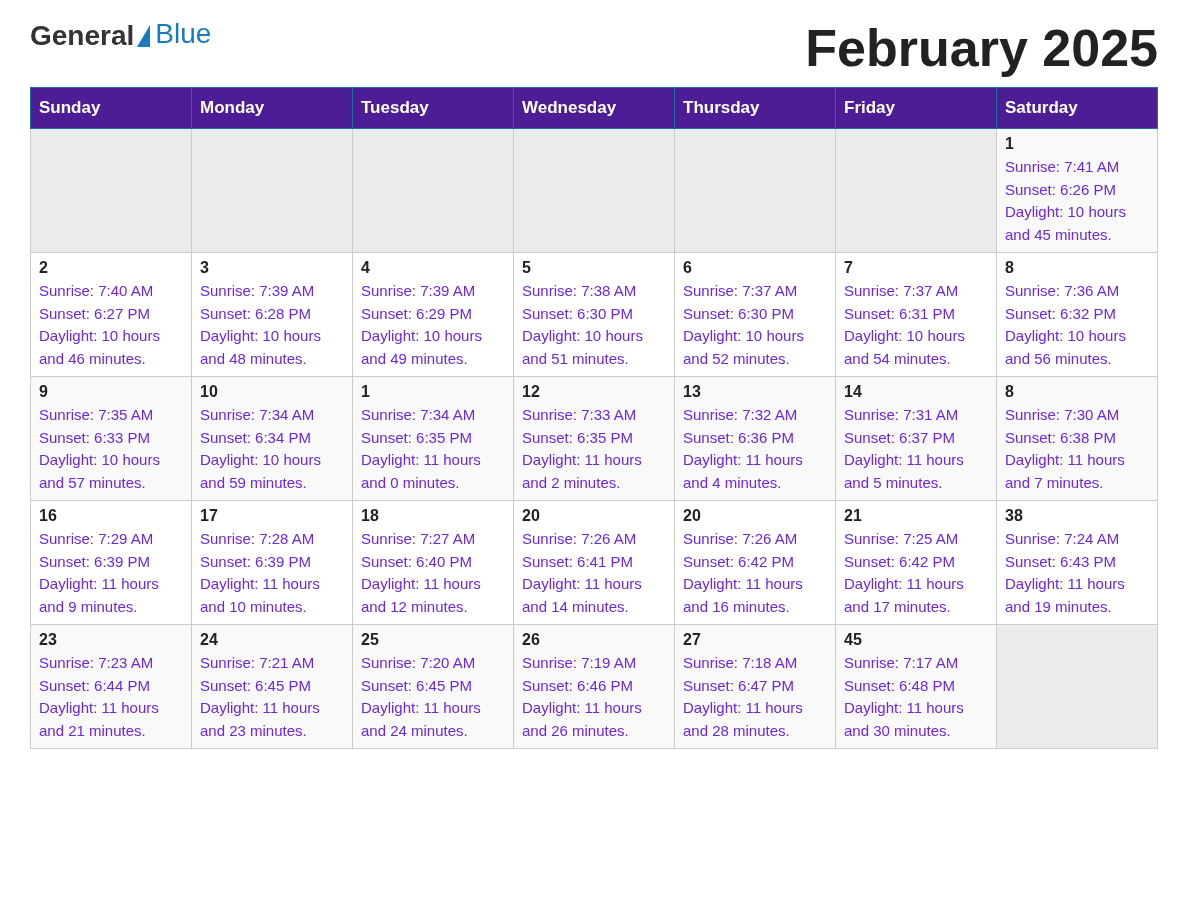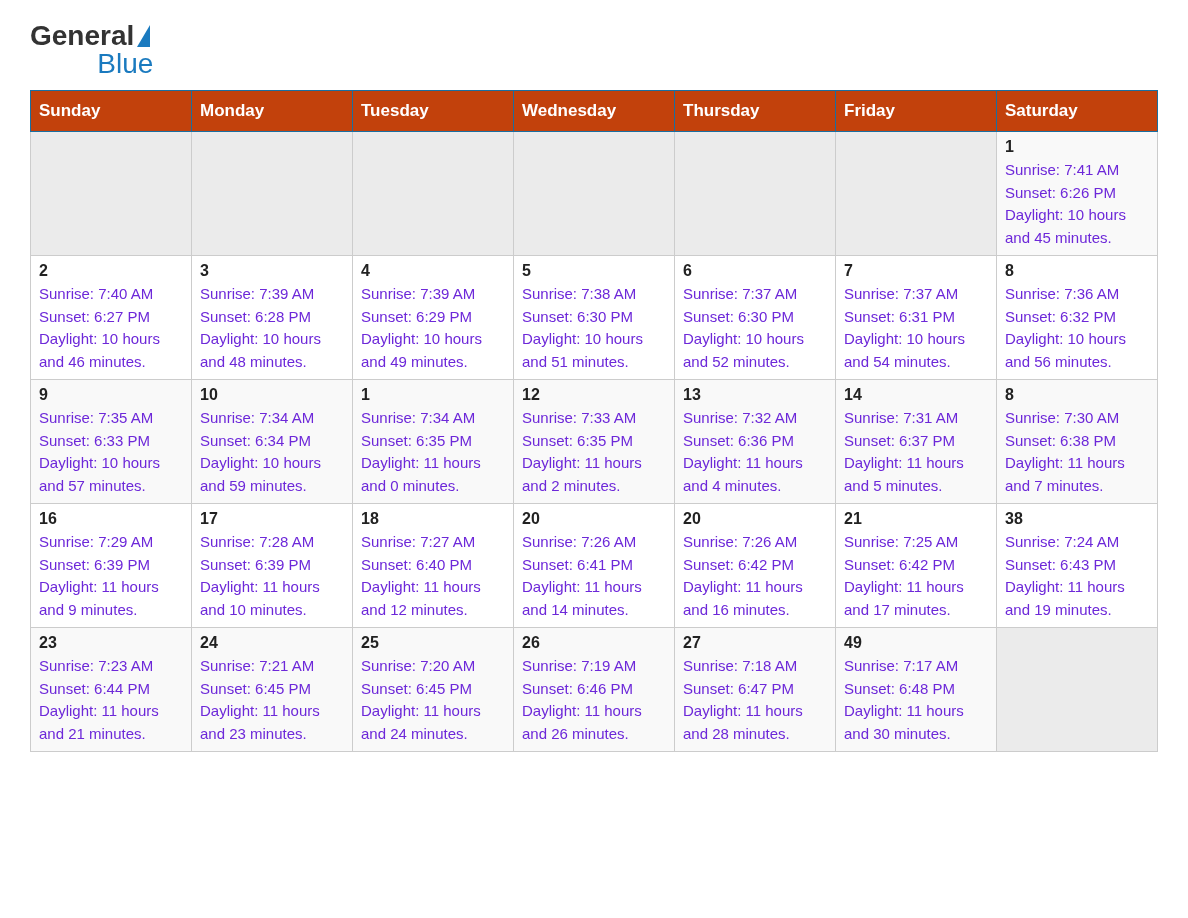--- a/index.html
+++ b/index.html
@@ -11,22 +11,22 @@
       min-height: 918px;
     }
     .header {
       display: flex;
       justify-content: space-between;
       align-items: flex-start;
       margin-bottom: 10px;
     }
     .logo {
       display: flex;
-      flex-direction: column;
-      align-items: flex-end;
+      flex-direction: row;
+      align-items: center;
     }
     .title-block {
       text-align: right;
     }
     .month-title {
       font-size: 52px;
       font-weight: bold;
       color: #222;
       line-height: 1.1;
     }
@@ -34,21 +34,21 @@
       font-size: 22px;
       color: #444;
       margin-top: 4px;
     }
     .calendar {
       width: 100%;
       border-collapse: collapse;
       border: 1px solid #aaa;
     }
     .calendar th {
-      background: #c2410c;
+      background: #4c1d95;
       color: #fff;
       font-size: 17px;
       font-weight: bold;
       padding: 10px 8px;
       text-align: left;
       border: 1px solid #1a6ea0;
     }
     .calendar td {
       vertical-align: top;
       border: 1px solid #ccc;
@@ -92,20 +92,21 @@
   <div class="logo">
   <div style="display:flex;align-items:center;font-size:28px;font-weight:bold;">
     <span style="color:#333;">General</span>
     <span style="display:inline-block;width:0;height:0;border-left:13px solid transparent;border-right:0px solid transparent;border-bottom:22px solid #1a7abf;margin:0 3px;"></span>
   </div>
   <div style="padding-left:2px;margin-top:-4px;">
     <span style="color:#1a7abf;font-size:28px;font-weight:normal;">Blue</span>
   </div>
 </div>
   <div class="title-block">
+    <div class="month-title">February 2025</div>
   </div>
 </div>
 
 <table class="calendar">
   <thead>
     <tr>
       <th>Sunday</th>
       <th>Monday</th>
       <th>Tuesday</th>
       <th>Wednesday</th>
@@ -232,19 +233,19 @@
         </td>
         <td>
           <span class="day-number">26</span>
           <div class="day-info">Sunrise: 7:19 AM<br>Sunset: 6:46 PM<br>Daylight: 11 hours and 26 minutes.</div>
         </td>
         <td>
           <span class="day-number">27</span>
           <div class="day-info">Sunrise: 7:18 AM<br>Sunset: 6:47 PM<br>Daylight: 11 hours and 28 minutes.</div>
         </td>
         <td>
-          <span class="day-number">49</span>
+          <span class="day-number">45</span>
           <div class="day-info">Sunrise: 7:17 AM<br>Sunset: 6:48 PM<br>Daylight: 11 hours and 30 minutes.</div>
         </td>
         <td class="empty-cell"></td>
       </tr>
     </tbody>
 </table>
 
 </body></html>

